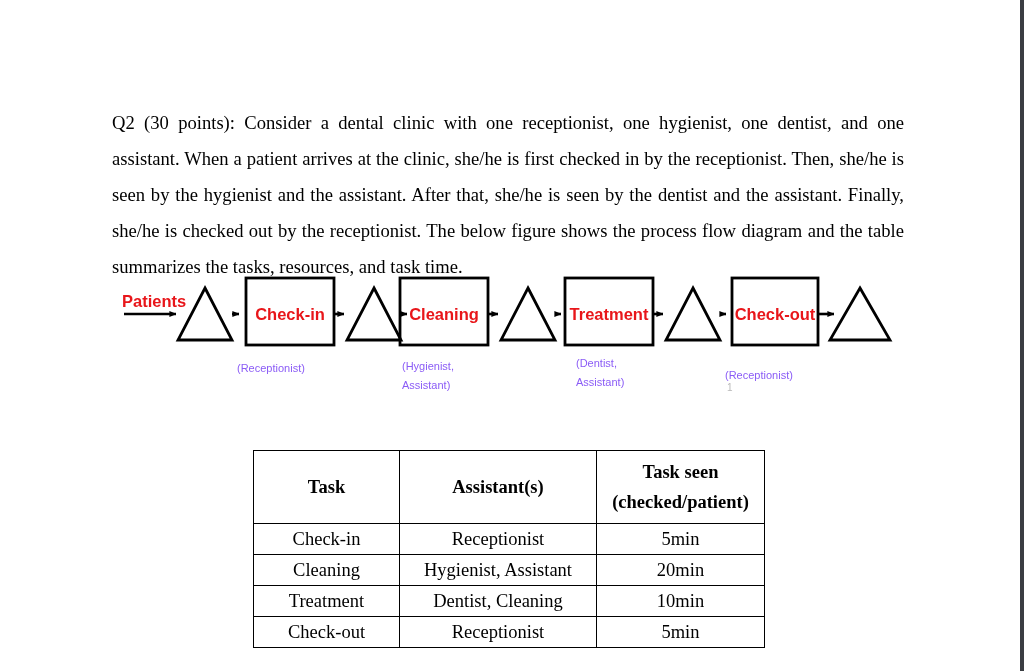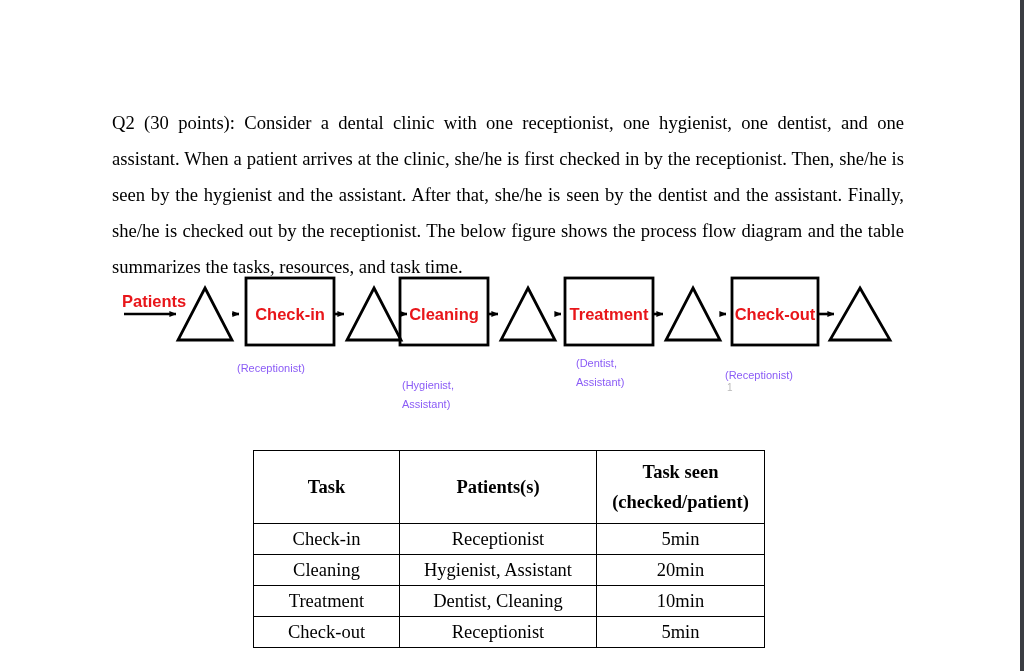--- a/index.html
+++ b/index.html
@@ -175,34 +175,34 @@
     </svg>
 
     <span id="patients-label">Patients</span>
 
     <span class="flow-box-label" style="left:134px; top:40px; width:88px;">Check-in</span>
     <span class="flow-box-label" style="left:288px; top:40px; width:88px;">Cleaning</span>
     <span class="flow-box-label" style="left:451px; top:40px; width:92px;">Treatment</span>
     <span class="flow-box-label" style="left:620px; top:40px; width:86px;">Check-out</span>
 
     <span class="flow-caption" style="left:125px; top:93px;">(Receptionist)</span>
-    <span class="flow-caption" style="left:290px; top:110px;">(Hygienist,
+    <span class="flow-caption" style="left:290px; top:91px;">(Hygienist,
 Assistant)</span>
     <span class="flow-caption" style="left:464px; top:88px;">(Dentist,
 Assistant)</span>
     <span class="flow-caption" style="left:613px; top:100px;">(Receptionist)</span>
 
     <span id="page-number-artifact">1</span>
   </div>
 
   <table id="task-table">
     <thead>
       <tr>
         <th class="col-task">Task</th>
-        <th class="col-res">Patients(s)</th>
+        <th class="col-res">Assistant(s)</th>
         <th class="col-time">
           <span class="hdr-two-line">Task seen</span>
           <span class="hdr-two-line">(checked/patient)</span>
         </th>
       </tr>
     </thead>
     <tbody>
       <tr>
         <td>Check-in</td>
         <td>Receptionist</td>

